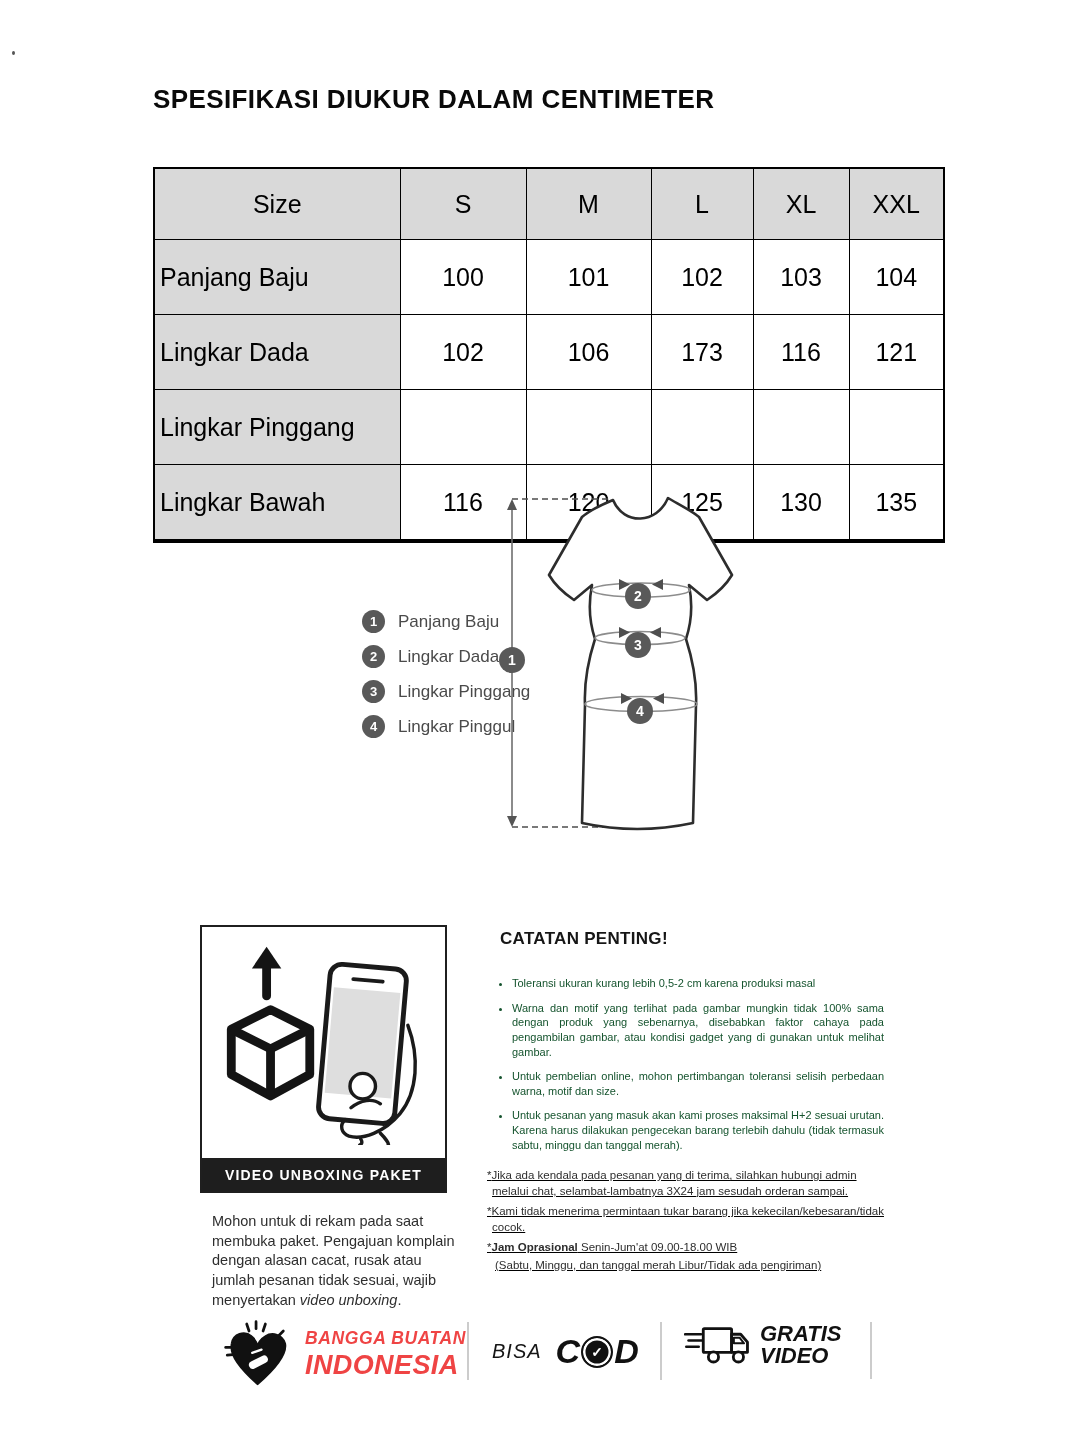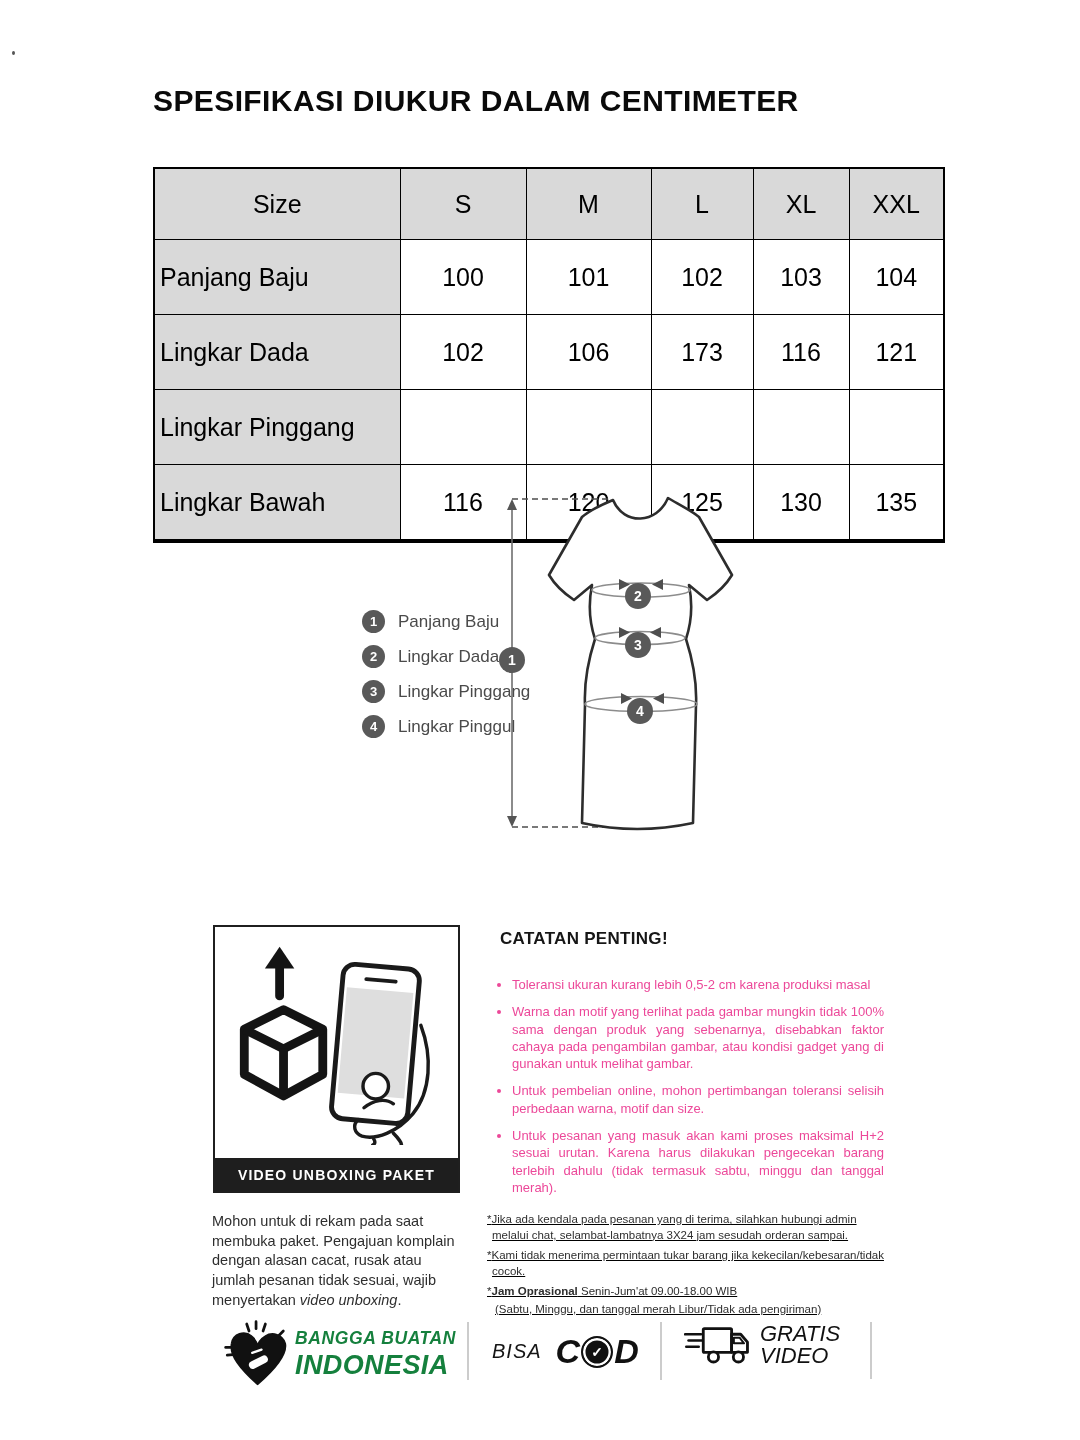--- a/index.html
+++ b/index.html
@@ -1,75 +1,75 @@
 <!DOCTYPE html>
 <html><head>
 <meta charset="utf-8">
 <style>
   html,body{margin:0;padding:0;background:#ffffff;}
   .page{position:relative;width:1080px;height:1440px;background:#fff;overflow:hidden;
         font-family:"Liberation Sans", sans-serif;color:#000;}
 
   .stray-dot{position:absolute;left:12px;top:51px;width:3px;height:4px;background:#555;border-radius:50%;}
 
-  .page-title{position:absolute;left:153px;top:84px;margin:0;font-size:30px;font-weight:bold;
+  .page-title{position:absolute;left:153px;top:84px;margin:0;font-size:26px;font-weight:bold;
               letter-spacing:0.4px;color:#0a0a0a;}
 
   
   .size-table{position:absolute;left:153px;top:167px;width:790px;border-collapse:collapse;
               border:2px solid #000;border-bottom:4px solid #000;table-layout:fixed;}
   .size-table th,.size-table td{border:1.5px solid #000;height:50px;padding:12px;
               font-size:25px;font-weight:normal;text-align:center;color:#000;overflow:hidden;}
   .size-table thead th{background:#d9d9d9;height:46px;}
   .size-table td.row-label{background:#d9d9d9;text-align:left;padding-left:5px;}
 
   
   .legend{position:absolute;left:362px;top:610px;display:flex;flex-direction:column;gap:12px;}
   .legend-item{display:flex;align-items:center;}
   .legend-num{width:23px;height:23px;border-radius:50%;background:#595959;color:#fff;
               display:flex;align-items:center;justify-content:center;font-size:13px;font-weight:bold;flex:none;}
   .legend-label{margin-left:13px;font-size:17px;color:#4a4a4a;}
   .dress-svg{position:absolute;left:485px;top:478px;width:300px;height:390px;}
   .marker-text{font:bold 14px "Liberation Sans",sans-serif;fill:#fff;text-anchor:middle;}
 
   
-  .unbox-card{position:absolute;left:213px;top:925px;width:247px;height:268px;
+  .unbox-card{position:absolute;left:200px;top:925px;width:247px;height:268px;
               border:2.5px solid #1f1f1f;box-sizing:border-box;background:#fff;}
   .unbox-illustration{position:absolute;top:12px;left:12px;width:calc(100% - 24px);height:calc(100% - 58px);}
   .unbox-banner{position:absolute;left:0;right:0;bottom:0;height:33px;background:#1e1e1e;color:#fff;
               font-size:14px;font-weight:bold;letter-spacing:1.2px;display:flex;align-items:center;justify-content:center;}
   .unbox-note{position:absolute;left:212px;top:1212px;width:254px;margin:0;font-size:14.5px;
               line-height:1.36;color:#2e2e2e;}
 
   
   .notes-col{position:absolute;left:487px;top:929px;width:397px;}
   .notes-heading{margin:0 0 0 13px;font-size:17px;font-weight:bold;color:#161616;letter-spacing:0.3px;}
   .notes-list{margin:27px 0 0 0;padding-left:25px;}
-  .notes-list li{font-size:13px;line-height:1.33;color:#ec4899;text-align:justify;margin-bottom:10px;}
+  .notes-list li{font-size:11px;line-height:1.33;color:#14532d;text-align:justify;margin-bottom:10px;}
   .footnotes{margin-top:16px;text-decoration:underline;}
   .footnote{margin:0 0 5px 0;font-size:11.5px;line-height:1.35;color:#2e2e2e;
             text-indent:-5px;padding-left:5px;}
   .footnote b{font-weight:bold;}
   .footnote.indent{text-indent:0;padding-left:8px;margin-top:-3px;}
 
   
   .footer-divider{position:absolute;width:1.5px;background:#cccccc;}
   .badge{position:absolute;display:flex;align-items:center;}
   .badge-bangga{left:221px;top:1314px;}
-  .bangga-text{font-style:italic;color:#15803d;}
+  .bangga-text{margin-left:10px;font-style:italic;color:#ef4444;}
   .bangga-line1{font-size:17.5px;font-weight:600;letter-spacing:0.6px;}
   .bangga-line2{font-size:27px;font-weight:800;letter-spacing:0.4px;margin-top:1px;}
   .badge-cod{left:492px;top:1332px;align-items:center;}
   .cod-bisa{font-style:italic;font-size:20px;font-weight:400;color:#151515;letter-spacing:1px;}
   .cod-word{margin-left:14px;font-style:italic;font-size:34px;font-weight:900;color:#111;display:flex;align-items:center;}
   .cod-o{width:28px;height:28px;border-radius:50%;background:#111;display:inline-flex;align-items:center;
          justify-content:center;color:#fff;font-size:14px;font-weight:900;box-shadow:inset 0 0 0 2.5px #fff;
          border:2px solid #111;margin:0 1px;font-style:normal;flex:none;}
   .badge-ongkir{left:684px;top:1320px;}
-  .ongkir-text{margin-left:8px;font-style:italic;font-weight:400;color:#111;font-size:22px;line-height:1.0;}
+  .ongkir-text{margin-left:8px;font-style:italic;font-weight:700;color:#111;font-size:22px;line-height:1.0;}
 </style>
 </head>
 <body>
 
 <div class="page">
 
   <div class="stray-dot"></div>
 
   <h1 class="page-title">SPESIFIKASI DIUKUR DALAM CENTIMETER</h1>
 

